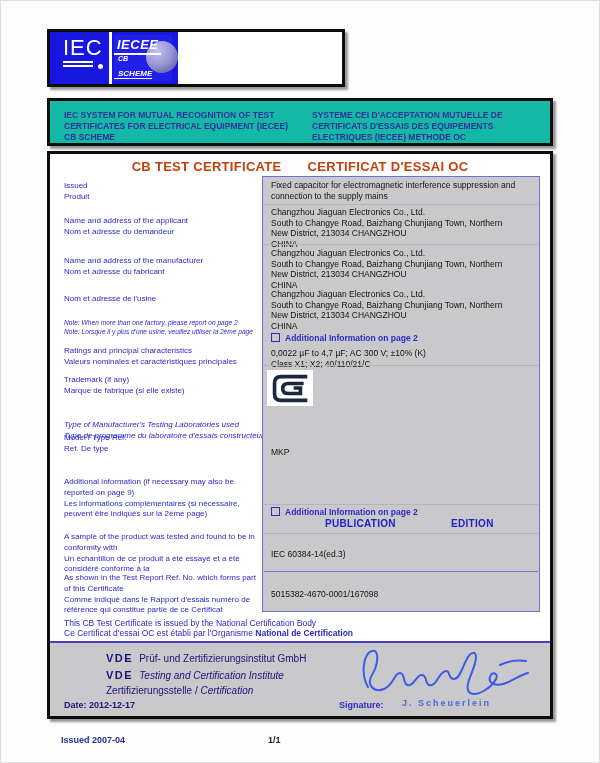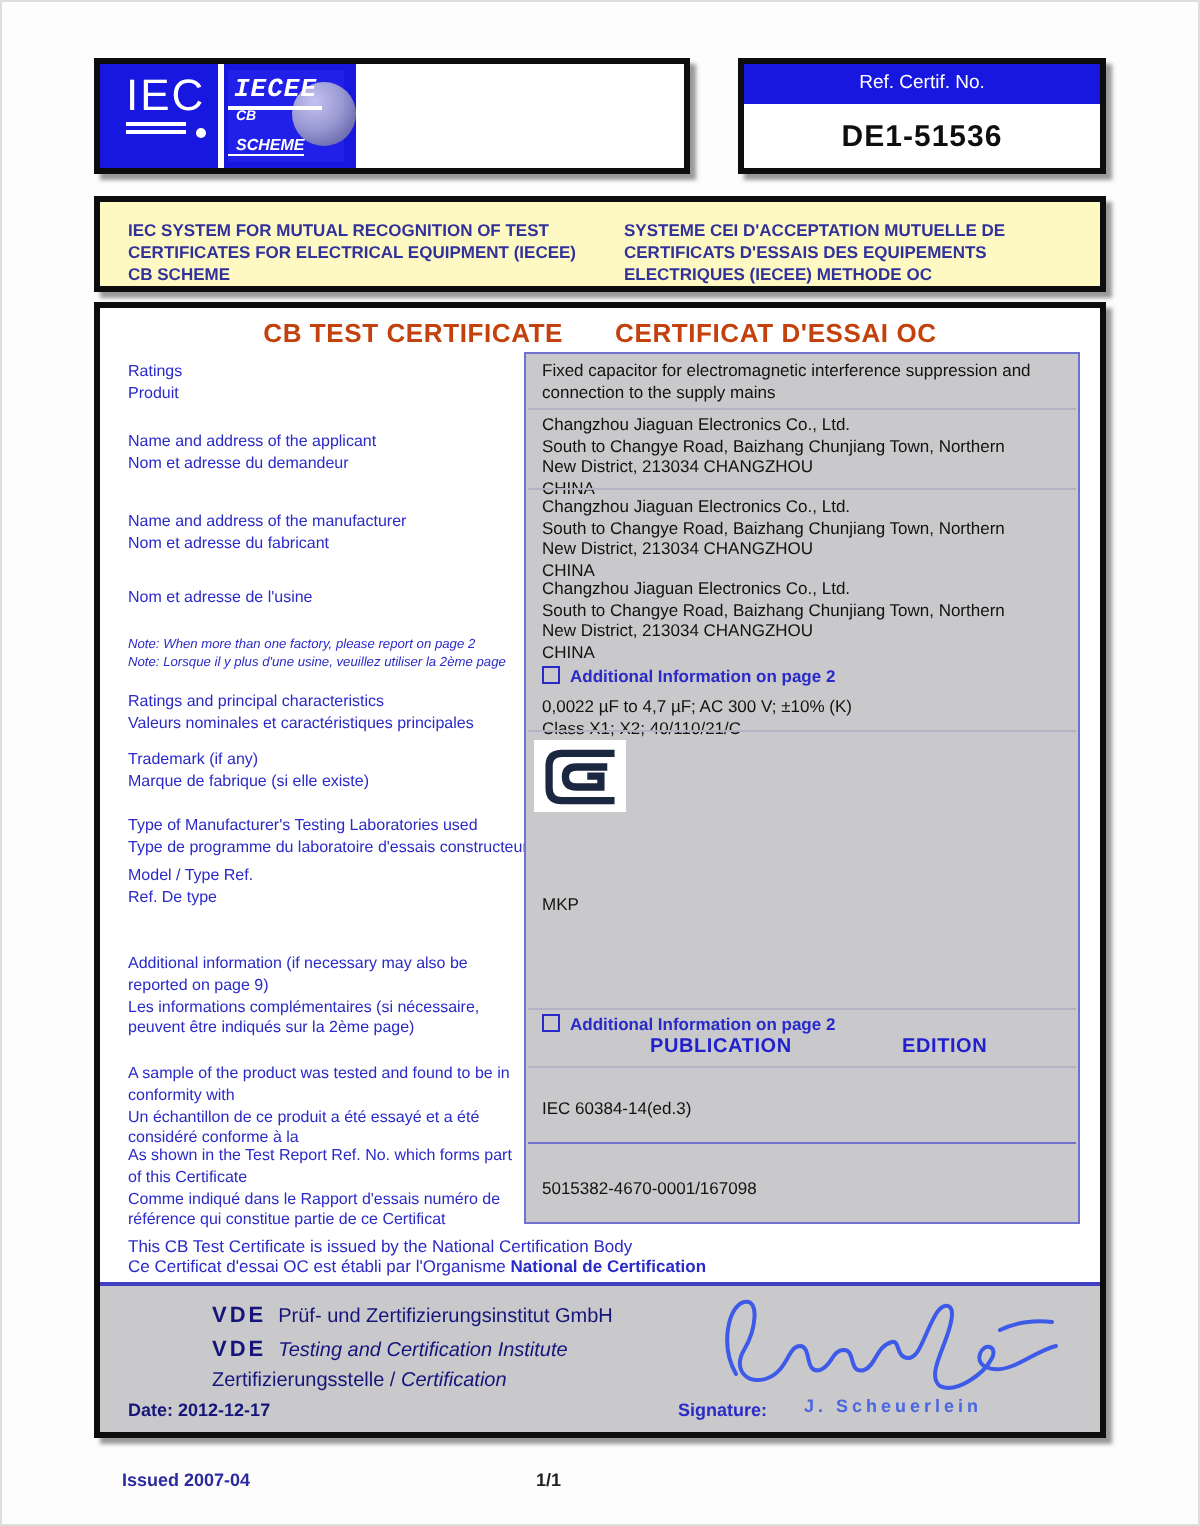--- a/index.html
+++ b/index.html
@@ -16,21 +16,21 @@
   .iec-logo{position:absolute;left:13px;top:5px;color:#fff;}
   .iec-text{font-size:22px;letter-spacing:1px;line-height:1;}
   .iec-lines{position:relative;width:30px;margin-top:2px;}
   .iec-lines .ln{display:block;height:2px;background:#fff;margin-top:2px;width:30px;}
   .iec-lines .dot{position:absolute;right:-10px;top:3px;width:5px;height:5px;border-radius:50%;background:#fff;}
   .hdr-divider{position:absolute;left:59px;top:0;width:3px;height:52px;background:#fff;}
   .iecee-box{position:absolute;left:64px;top:3px;width:58px;height:46px;background:#2020e8;color:#fff;overflow:visible;}
   .globe{position:absolute;right:-6px;top:6px;width:32px;height:32px;border-radius:50%;
     background:radial-gradient(circle at 35% 30%, #eceaf2 0%, #b9b9cf 45%, #7d7da0 80%);opacity:.8;}
   .iecee-main{position:relative;font-size:13px;font-weight:bold;font-style:italic;letter-spacing:.5px;
-    border-bottom:2px solid #fff;display:inline-block;padding:2px 2px 1px 3px;z-index:2;font-family:Liberation Mono, monospace;}
+    border-bottom:2px solid #fff;display:inline-block;padding:2px 2px 1px 3px;z-index:2;}
   .iecee-cb{position:relative;font-size:7px;font-weight:bold;font-style:italic;padding-left:4px;z-index:2;}
   .iecee-scheme{position:relative;font-size:8px;font-weight:bold;font-style:italic;padding-left:4px;
     border-bottom:1px solid #fff;display:inline-block;z-index:2;text-align:center;}
 
   .hdr-right{position:absolute;left:368px;top:28px;width:184px;height:58px;}
   .ref-label{height:20px;background:#1717e0;color:#fff;font-size:9.5px;text-align:center;line-height:20px;}
   .ref-value{color:#0f0f0f;font-size:15px;font-weight:bold;text-align:center;padding-top:8px;letter-spacing:.5px;}
 
   
   .banner{position:absolute;left:46px;top:97px;width:506px;height:48px;background:#1717e0;}
@@ -99,38 +99,34 @@
       <div class="hdr-divider"></div>
       <div class="iecee-box">
         <div class="globe"></div>
         <div class="iecee-main">IECEE</div>
         <div class="iecee-cb">CB</div>
         <div><span class="iecee-scheme">SCHEME</span></div>
       </div>
     </div>
   </div>
 
-  <div class="hdr-right shadowbox">
-    <div class="ref-label">Ref. Certif. No.</div>
-    <div class="ref-value">DE1-51536</div>
-  </div>
-
-  <div class="banner shadowbox" style="background:#fef9c3;">
+
+  <div class="banner shadowbox" style="background:#14b8a6;">
     <div class="banner-col en">IEC SYSTEM FOR MUTUAL RECOGNITION OF TEST CERTIFICATES FOR ELECTRICAL EQUIPMENT (IECEE) CB SCHEME</div>
     <div class="banner-col fr">SYSTEME CEI D'ACCEPTATION MUTUELLE DE CERTIFICATS D'ESSAIS DES EQUIPEMENTS ELECTRIQUES (IECEE) METHODE OC</div>
   </div>
 
   <div class="main shadowbox">
 
     <div class="title">
       <span>CB TEST CERTIFICATE</span><span class="gap"></span><span>CERTIFICAT D'ESSAI OC</span>
     </div>
 
     <div class="lbl" style="top:27px;">
-      <div>Ratings</div>
+      <div>Issued</div>
       <div>Produit</div>
     </div>
     <div class="lbl" style="top:62px;">
       <div>Name and address of the applicant</div>
       <div>Nom et adresse du demandeur</div>
     </div>
     <div class="lbl" style="top:102px;">
       <div>Name and address of the manufacturer</div>
       <div>Nom et adresse du fabricant</div>
     </div>
@@ -142,21 +138,21 @@
       <div>Note: Lorsque il y plus d'une usine, veuillez utiliser la 2ème page</div>
     </div>
     <div class="lbl" style="top:192px;">
       <div>Ratings and principal characteristics</div>
       <div>Valeurs nominales et caractéristiques principales</div>
     </div>
     <div class="lbl" style="top:221px;">
       <div>Trademark (if any)</div>
       <div>Marque de fabrique (si elle existe)</div>
     </div>
-    <div class="lbl" style="top:254px;">
+    <div class="lbl" style="top:266px;font-style:italic;">
       <div>Type of Manufacturer's Testing Laboratories used</div>
       <div>Type de programme du laboratoire d'essais constructeur</div>
     </div>
     <div class="lbl" style="top:279px;">
       <div>Model / Type Ref.</div>
       <div>Ref. De type</div>
     </div>
     <div class="lbl" style="top:323px;">
       <div>Additional information (if necessary may also be reported on page 9)</div>
       <div>Les informations complémentaires (si nécessaire, peuvent être indiqués sur la 2ème page)</div>

